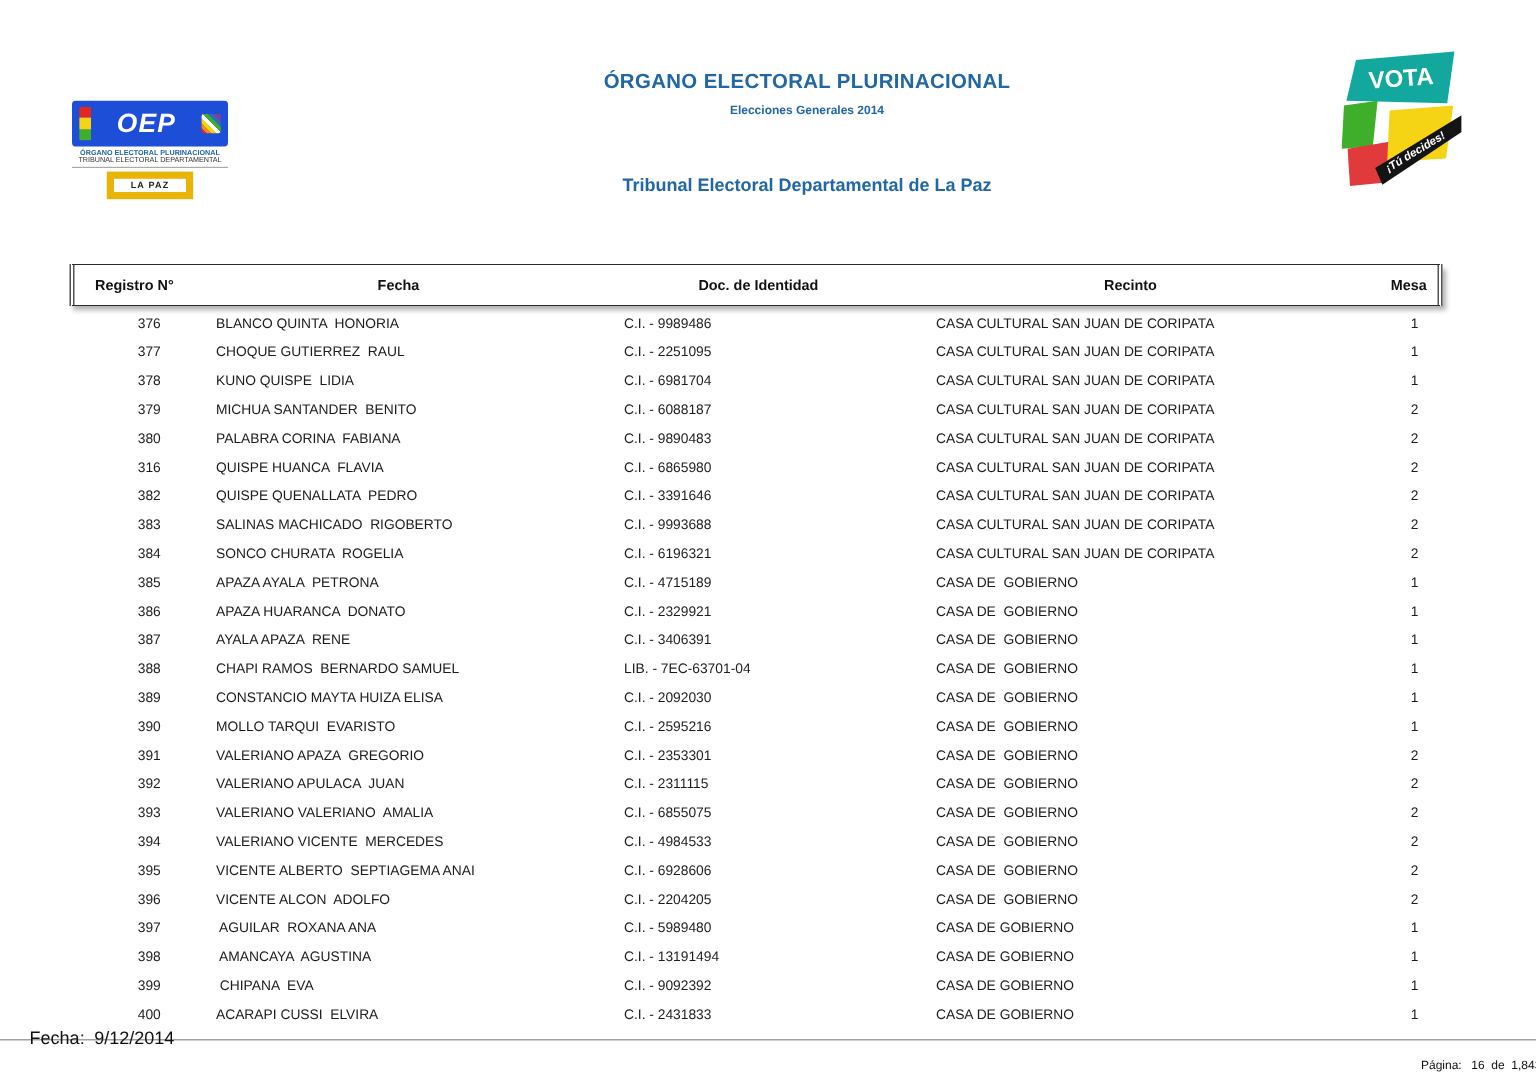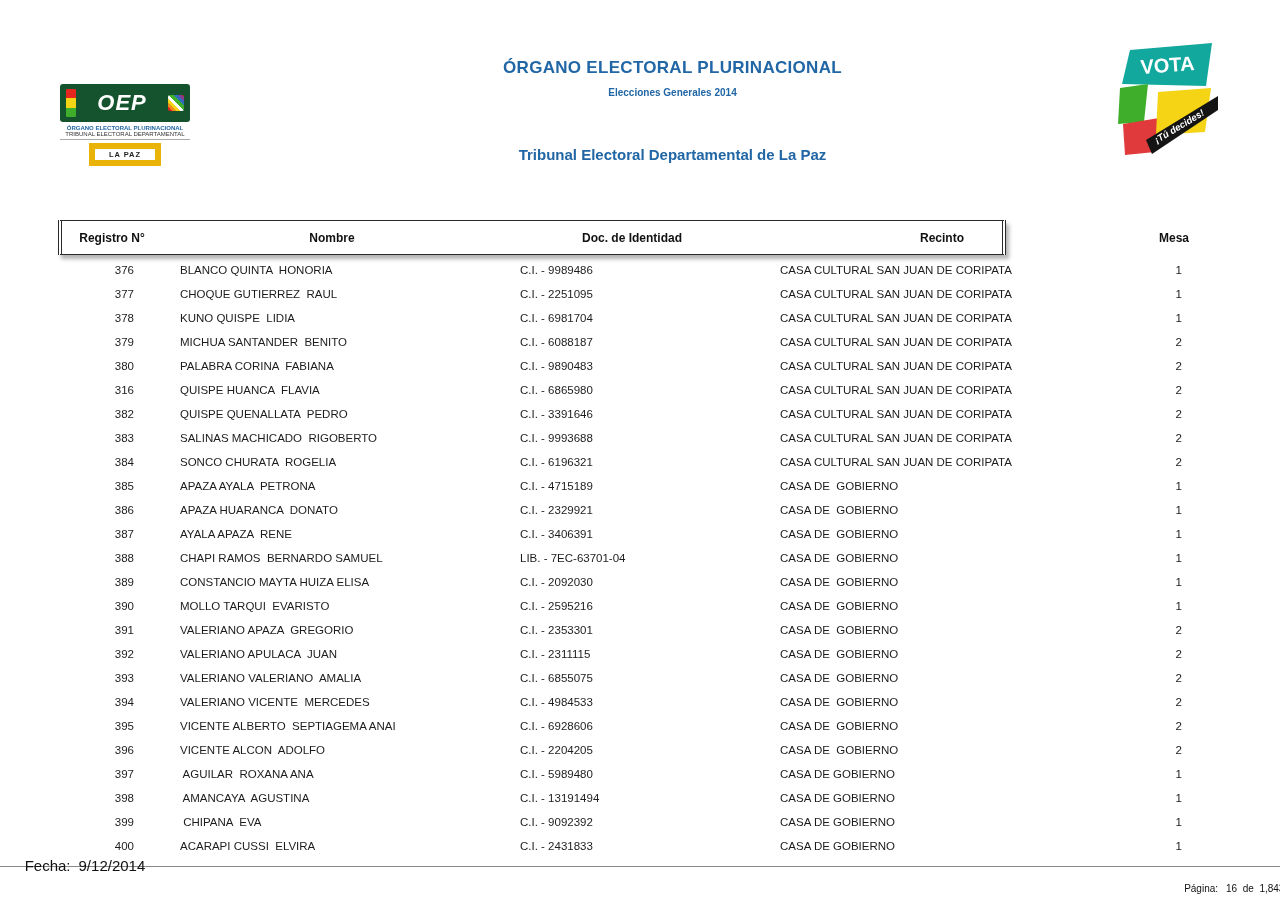--- a/index.html
+++ b/index.html
@@ -9,37 +9,37 @@
   
   .head-line{position:absolute;left:40px;right:0;text-align:center;font-weight:bold;color:#2166a5;white-space:pre;}
   .head-org{top:58px;font-size:17px;letter-spacing:.3px;}
   .head-sub{top:87px;font-size:10px;}
   .head-trib{top:146px;font-size:15px;}
   .doc-title{position:absolute;left:106px;right:0;top:187px;text-align:center;
              font-size:15.5px;font-weight:bold;color:#000;white-space:pre;letter-spacing:.4px;}
 
   
   .oep{position:absolute;left:60px;top:84px;width:130px;}
-  .oep-box{width:130px;height:38px;background:#14532d;border-radius:3px;display:flex;align-items:center;padding:0 6px;box-sizing:border-box;}
+  .oep-box{width:130px;height:38px;background:#1d4ed8;border-radius:3px;display:flex;align-items:center;padding:0 6px;box-sizing:border-box;}
   .oep-flag{width:10px;height:28px;display:flex;flex-direction:column;border-radius:1px;overflow:hidden;}
   .oep-flag span{flex:1;}
   .oep-word{flex:1;text-align:center;color:#fff;font-weight:bold;font-size:22px;font-style:italic;letter-spacing:1px;}
   .whipala{width:16px;height:16px;border-radius:2px;
      background:repeating-linear-gradient(45deg,#e4261f 0 3px,#f08a1d 3px 6px,#f5d315 6px 9px,#ffffff 9px 12px,#3fae2a 12px 15px,#2a6fb8 15px 18px,#7b3fa0 18px 21px);}
   .oep-l1{margin-top:3px;text-align:center;font-size:6px;font-weight:bold;color:#2166a5;white-space:nowrap;}
   .oep-l2{text-align:center;font-size:6px;color:#333;white-space:nowrap;border-bottom:1px solid #aaa;padding-bottom:2px;}
   .oep-lapaz{margin:3px auto 0;width:60px;text-align:center;border:6px solid #eab308;font-size:7.5px;font-weight:bold;
              letter-spacing:1px;padding:1px 0;color:#222;}
 
   
   .vota{position:absolute;left:1118px;top:42px;width:100px;height:114px;}
 
   
   .grid-cols{display:grid;grid-template-columns:100px 340px 260px 360px 104px;}
-  .thead{position:absolute;left:58px;top:220px;width:948px;height:35px;box-sizing:border-box;
+  .thead{position:absolute;left:58px;top:220px;width:1144px;height:35px;box-sizing:border-box;
          border-top:1.5px solid #2a2a2a;border-bottom:1.5px solid #2a2a2a;
          border-left:4px double #2a2a2a;border-right:4px double #2a2a2a;
          box-shadow:3px 4px 4px rgba(0,0,0,.30);background:#fff;align-items:center;}
   .th{font-weight:bold;font-size:12px;text-align:center;color:#111;}
   .tbody{position:absolute;left:58px;top:258px;width:1164px;}
   .trow{height:24px;align-items:center;}
   .tcell{font-size:11.5px;white-space:pre;overflow:hidden;}
   .c-reg{text-align:right;padding-right:24px;}
   .c-nom{padding-left:22px;}
   .c-doc{padding-left:22px;}
@@ -84,21 +84,21 @@
       <polygon points="5,82 41,76 37,110 7,113" fill="#e03a3c"></polygon>
       <polygon points="40,50 93,46 87,90 38,93" fill="#f5d315"></polygon>
       <polygon points="28,98 100,54 100,68 34,112" fill="#141414"></polygon>
       <text x="50" y="30" transform="rotate(-4 50 30)" text-anchor="middle" font-family="Liberation Sans, sans-serif" font-size="20" font-weight="bold" fill="#ffffff">VOTA</text>
       <text transform="translate(63,87) rotate(-31)" text-anchor="middle" font-family="Liberation Sans, sans-serif" font-size="9.5" font-style="italic" font-weight="bold" fill="#ffffff">¡Tú decides!</text>
     </svg>
   </div>
 
   <div class="thead grid-cols">
     <div class="th">Registro N°</div>
-    <div class="th">Nombre</div>
+    <div class="th">Fecha</div>
     <div class="th">Doc. de Identidad</div>
     <div class="th">Recinto</div>
     <div class="th">Mesa</div>
   </div>
 
   <div class="tbody">
       <div class="trow grid-cols">
         <div class="tcell c-reg">376</div>
         <div class="tcell c-nom">BLANCO QUINTA  HONORIA</div>
         <div class="tcell c-doc">C.I. - 9989486</div>

